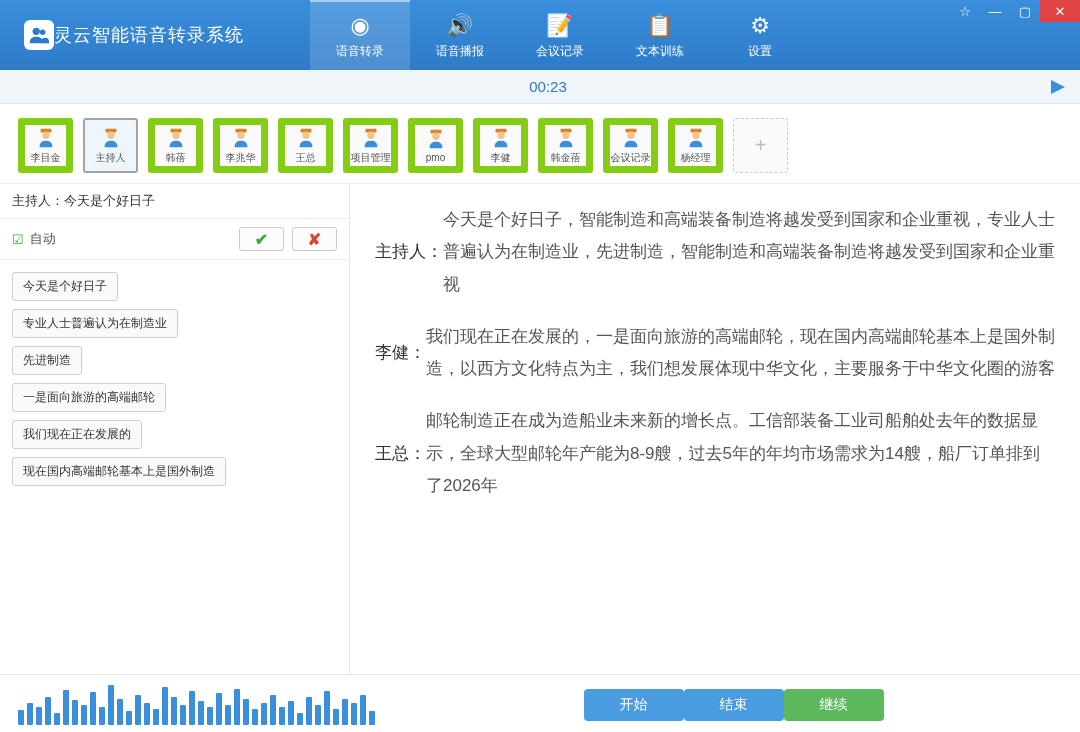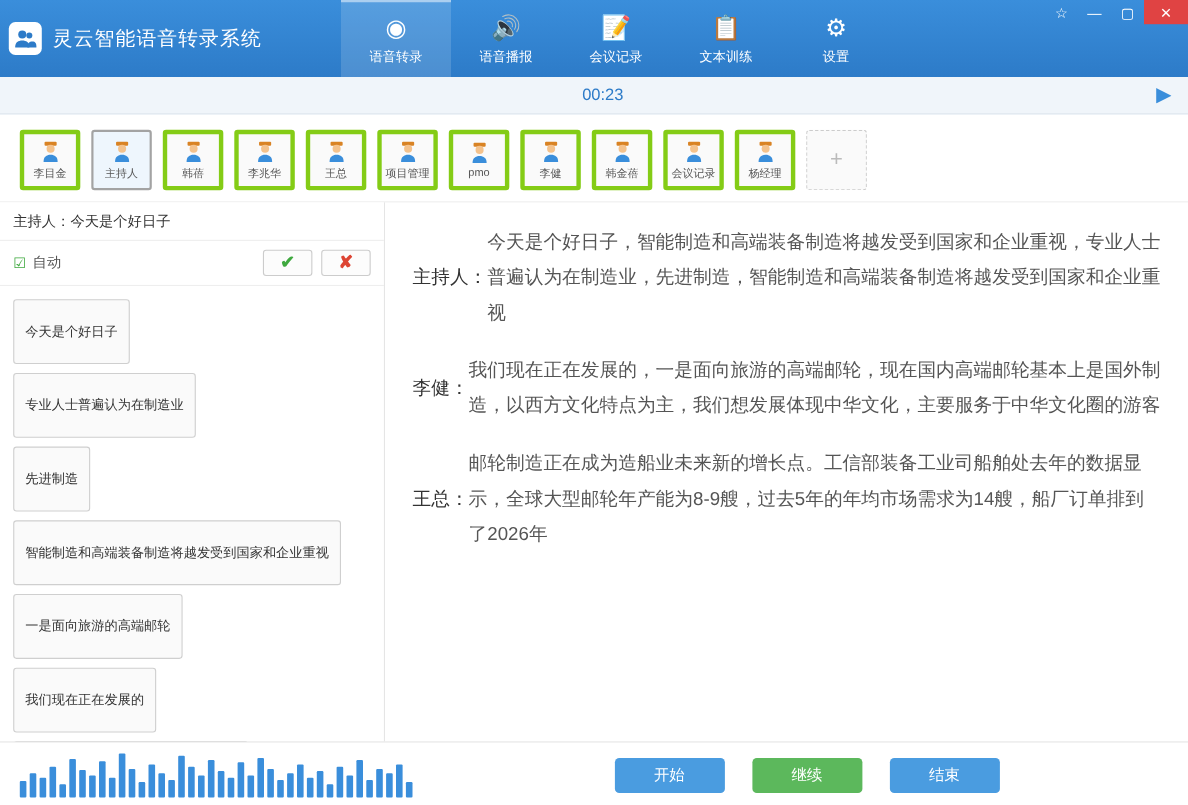--- a/index.html
+++ b/index.html
@@ -1,68 +1,68 @@
 <!DOCTYPE html>
 <html><head>
 <meta charset="utf-8">
 <style>
 * { margin: 0; padding: 0; box-sizing: border-box; }
 body { font-family: "Microsoft YaHei", Arial, sans-serif; font-size: 13px; background: #fff; width: 1080px; height: 732px; overflow: hidden; }
 
 
 .header { height: 70px; background: linear-gradient(to bottom, #3a8edb, #2d7bc8); display: flex; align-items: center; color: #fff; position: relative; }
-.logo-area { display: flex; align-items: center; padding-left: 8px; gap: 10px; min-width: 300px; text-align: center; }
+.logo-area { display: flex; align-items: center; padding-left: 24px; min-width: 300px; text-align: center; }
 .logo-icon { width: 30px; height: 30px; background: #fff; border-radius: 6px; display: flex; align-items: center; justify-content: center; color: #2d7bc8; font-size: 18px; font-weight: bold; }
 .app-title { font-size: 18px; font-weight: 500; letter-spacing: 1px; }
 .nav-tabs { display: flex; height: 100%; margin-left: 10px; }
 .nav-tab { width: 100px; display: flex; flex-direction: column; align-items: center; justify-content: center; gap: 4px; cursor: pointer; border-top: 2px solid transparent; }
 .nav-tab.active { background: rgba(255,255,255,0.15); border-top: 2px solid rgba(255,255,255,0.5); }
 .nav-tab-icon { font-size: 22px; }
 .nav-tab-label { font-size: 12px; }
 .window-controls { position: absolute; top: 0; right: 0; display: flex; }
 .win-btn { width: 30px; height: 22px; display: flex; align-items: center; justify-content: center; color: #fff; cursor: pointer; font-size: 13px; }
 .win-btn.close { background: #e04343; width: 40px; }
 
 
 .timer-bar { height: 34px; background: #f0f5fa; border-bottom: 1px solid #dde5ed; display: flex; align-items: center; justify-content: center; position: relative; }
 .timer-text { color: #2d7bc8; font-size: 15px; font-weight: 500; margin-left: 16px; }
 .play-btn { position: absolute; right: 12px; width: 20px; height: 20px; display: flex; align-items: center; justify-content: center; cursor: pointer; color: #3a8edb; }
 
 
 .speakers { padding: 14px 18px 10px; display: flex; gap: 10px; border-bottom: 1px solid #eee; }
-.speaker { width: 55px; height: 55px; border: 4px solid #84cc16; border-radius: 3px; display: flex; flex-direction: column; align-items: center; justify-content: center; gap: 2px; cursor: pointer; background: #fafafa; }
+.speaker { width: 55px; height: 55px; border: 7px solid #84cc16; border-radius: 3px; display: flex; flex-direction: column; align-items: center; justify-content: center; gap: 2px; cursor: pointer; background: #fafafa; }
 .speaker.selected { border: 2px solid #a3a3a3; background: #eef6fd; }
 .speaker-add { border: 1px dashed #ccc; color: #bbb; font-size: 20px; }
 .speaker-avatar { width: 22px; height: 22px; }
 .speaker-name { font-size: 10px; color: #555; white-space: nowrap; }
 
 
 .main { display: flex; height: 490px; }
 .left-panel { width: 350px; border-right: 1px solid #e5e5e5; display: flex; flex-direction: column; }
 .input-row { padding: 8px 12px; border-bottom: 1px solid #eee; font-size: 13px; color: #333; background: #fff; }
 .auto-row { padding: 8px 12px; border-bottom: 1px solid #eee; display: flex; align-items: center; justify-content: space-between; }
 .auto-left { display: flex; align-items: center; gap: 6px; color: #555; }
 .auto-check { color: #3fa93f; }
 .auto-actions { display: flex; gap: 8px; }
 .act-btn { width: 45px; height: 24px; border: 1px solid #ccc; border-radius: 3px; background: #fcfcfc; display: flex; align-items: center; justify-content: center; cursor: pointer; font-size: 16px; font-weight: bold; }
 .act-btn.ok { color: #3fa93f; }
 .act-btn.cancel { color: #d43; }
 .phrase-list { padding: 12px; display: flex; flex-direction: column; gap: 8px; align-items: flex-start; overflow-y: auto; }
-.phrase { border: 1px solid #cfcfcf; border-radius: 3px; padding: 20px 10px; font-size: 12px; color: #333; cursor: pointer; background: #fafafa; display: inline-block; }
+.phrase { border: 1px solid #cfcfcf; border-radius: 3px; padding: 5px 10px; font-size: 12px; color: #333; cursor: pointer; background: #fafafa; display: inline-block; }
 
 .right-panel { flex: 1; padding: 20px 25px; overflow-y: auto; }
 .transcript-row { display: flex; margin-bottom: 20px; line-height: 1.9; font-size: 17px; align-items: center; }
 .ts-speaker { color: #333; white-space: nowrap; }
 .ts-text { color: #555; flex: 1; }
 
 
 .footer { height: 60px; border-top: 1px solid #e5e5e5; display: flex; align-items: center; padding: 0 18px; gap: 30px; }
 .waveform { display: flex; align-items: flex-end; gap: 3px; height: 40px; }
 .bar { width: 6px; background: #3a8edb; border-radius: 1px; }
-.action-buttons { flex: 1; display: flex; justify-content: center; gap: 25px; }
+.action-buttons { flex: 1; display: flex; justify-content: center; }
 .main-btn { width: 100px; height: 32px; border: none; border-radius: 4px; color: #fff; font-size: 14px; cursor: pointer; }
 .btn-blue { background: #4a9ce0; }
 .btn-green { background: #5cb85c; }
 
 
 .avatar-svg { display: block; }
 </style>
 </head>
 <body>
 
@@ -241,21 +241,20 @@
       </div>
       <div class="auto-actions">
         <div class="act-btn ok">✔</div>
         <div class="act-btn cancel">✘</div>
       </div>
     </div>
     <div class="phrase-list" id="phrases">
         <div class="phrase">今天是个好日子</div>
         <div class="phrase">专业人士普遍认为在制造业</div>
         <div class="phrase">先进制造</div>
-        <div class="phrase">智能制造和高端装备制造将越发受到国家和企业重视</div>
         <div class="phrase">一是面向旅游的高端邮轮</div>
         <div class="phrase">我们现在正在发展的</div>
         <div class="phrase">现在国内高端邮轮基本上是国外制造</div>
       </div>
   </div>
   <div class="right-panel" id="transcript">
       <div class="transcript-row">
         <span class="ts-speaker">主持人：</span>
         <span class="ts-text">今天是个好日子，智能制造和高端装备制造将越发受到国家和企业重视，专业人士普遍认为在制造业，先进制造，智能制造和高端装备制造将越发受到国家和企业重视</span>
       </div>
@@ -308,16 +307,16 @@
       <div class="bar" style="height: 20px;"></div>
       <div class="bar" style="height: 34px;"></div>
       <div class="bar" style="height: 16px;"></div>
       <div class="bar" style="height: 26px;"></div>
       <div class="bar" style="height: 22px;"></div>
       <div class="bar" style="height: 30px;"></div>
       <div class="bar" style="height: 14px;"></div>
     </div>
   <div class="action-buttons">
     <button class="main-btn btn-blue">开始</button>
+    <button class="main-btn btn-blue">结束</button>
     <button class="main-btn btn-green">继续</button>
-    <button class="main-btn btn-blue">结束</button>
   </div>
 </div>
 
 </body></html>

